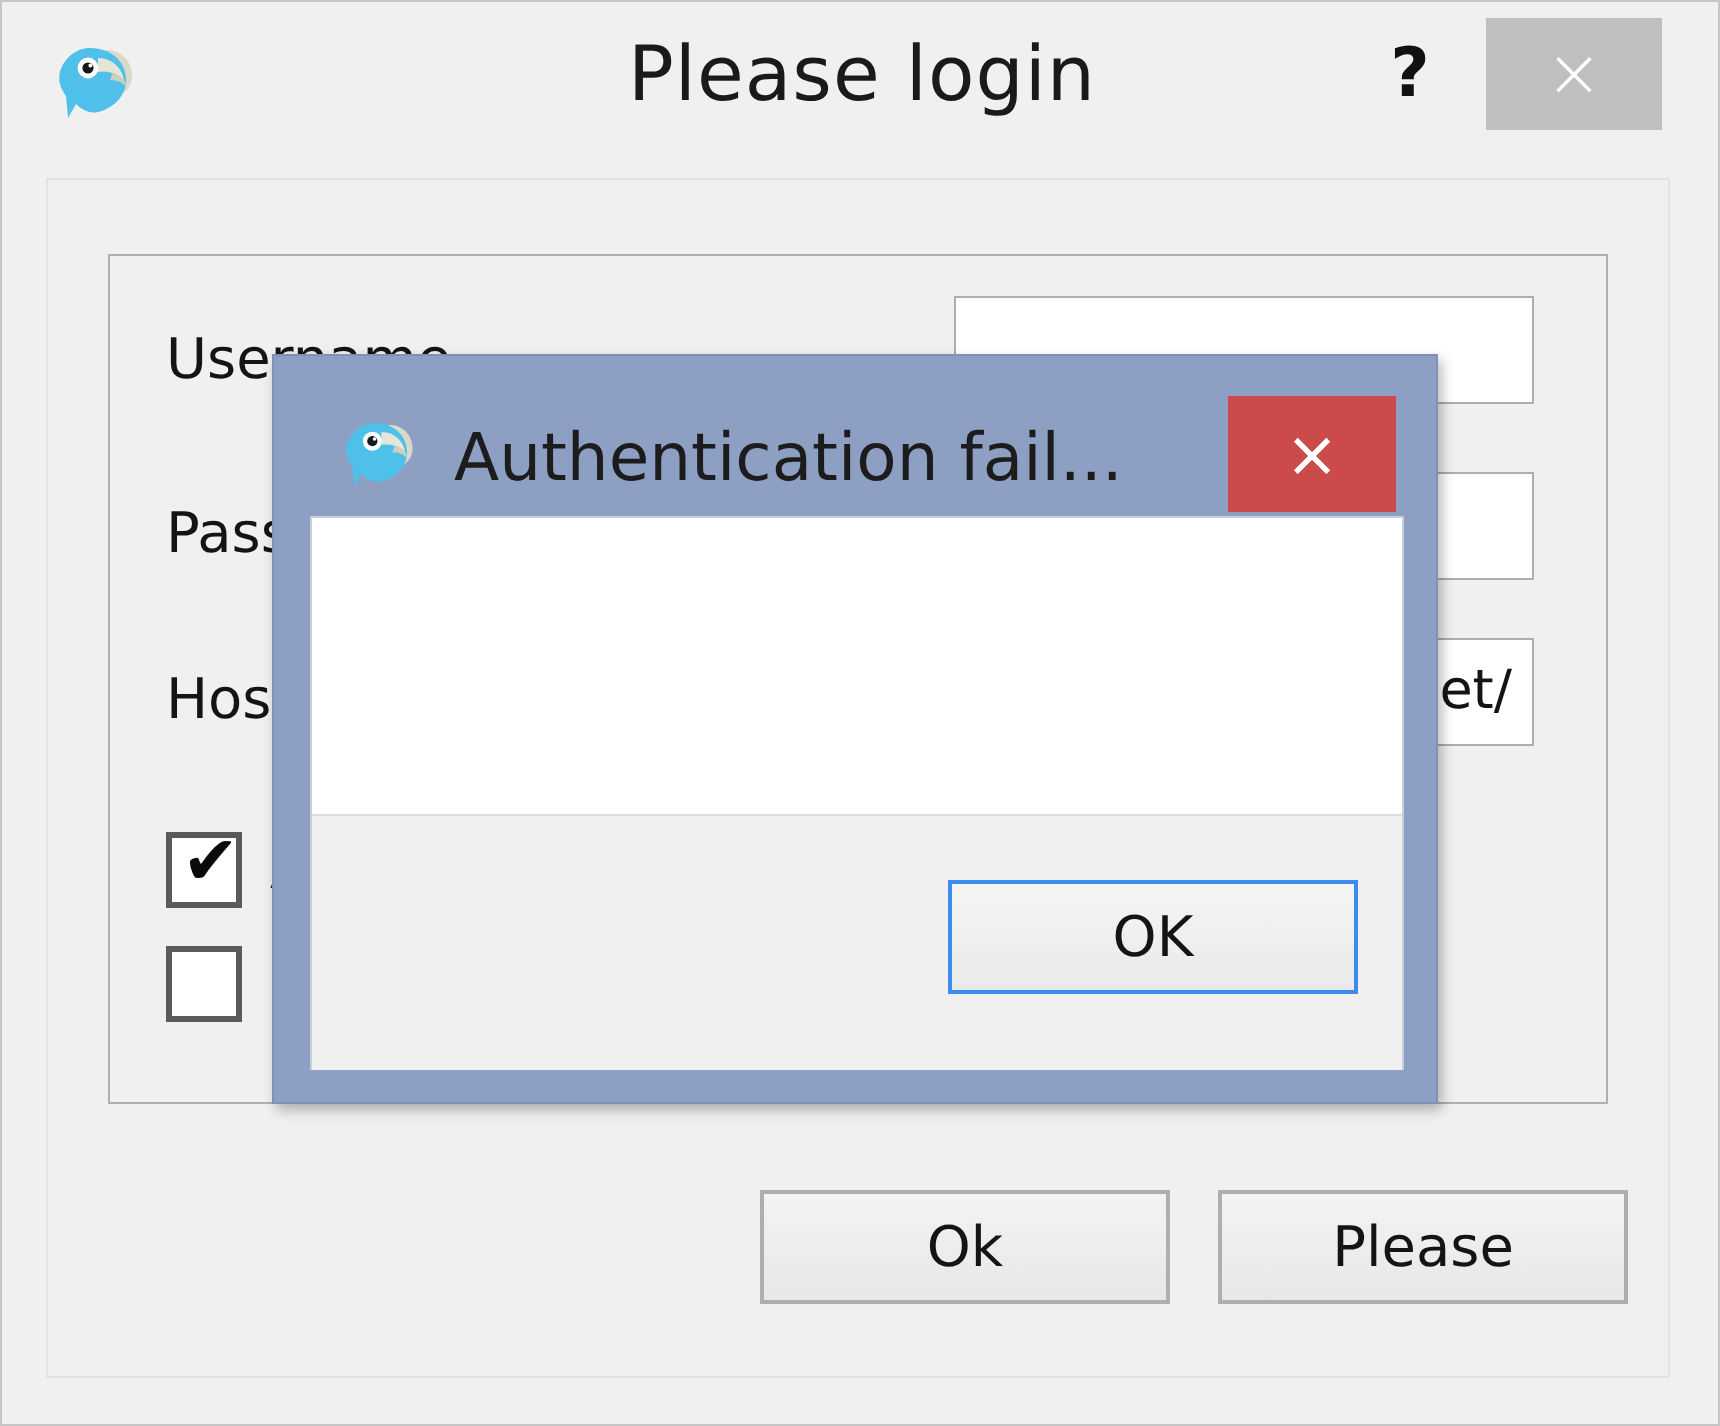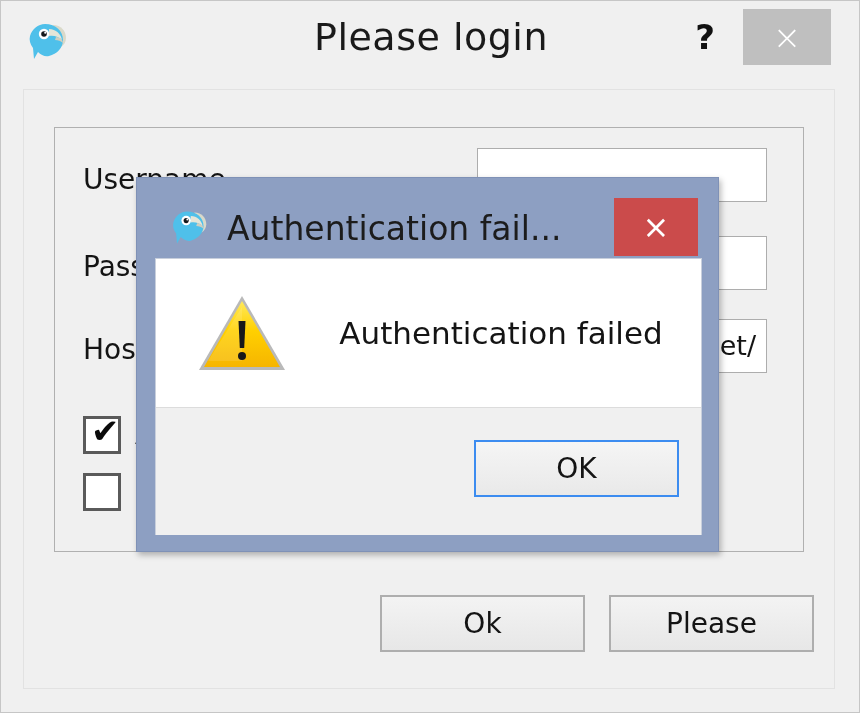--- a/index.html
+++ b/index.html
@@ -360,41 +360,20 @@
           <path d="M33 16 C37 16 40 19 40 22 C38 20 35 19 32 19 Z" fill="#cfcfc0"></path>
         </svg>
       </span>
 
       <div class="modal-title">Authentication fail...</div>
       <div class="modal-close">×</div>
     </div>
 
     <div class="modal-body">
 
-      <div class="modal-message-area">
-
-        <span class="warn-icon">
-          <svg class="birdwrap" viewBox="0 0 92 84" xmlns="http://www.w3.org/2000/svg">
-            <defs>
-              <linearGradient id="warnGrad" x1="0" y1="0" x2="0" y2="1">
-                <stop offset="0%" stop-color="#ffe95c"></stop>
-                <stop offset="45%" stop-color="#ffd000"></stop>
-                <stop offset="100%" stop-color="#f6b500"></stop>
-              </linearGradient>
-            </defs>
-            <path d="M46 5 L89 79 L3 79 Z" fill="#b9b9b9"></path>
-            <path d="M46 10 L84 76 L8 76 Z" fill="url(#warnGrad)"></path>
-            <path d="M46 16 L46 70 L12 70 Z" fill="#ffffff" opacity="0.12"></path>
-            <path d="M42.5 30 L49.5 30 L48.2 57 L43.8 57 Z" fill="#18181a"></path>
-            <circle cx="46" cy="65" r="4" fill="#18181a"></circle>
-          </svg>
-        </span>
-
-        <div class="modal-message">Authentication failed</div>
-      </div>
 
       <div class="modal-footer">
         <div class="ok-btn">OK</div>
       </div>
 
     </div>
   </div>
 
 </div>
 

